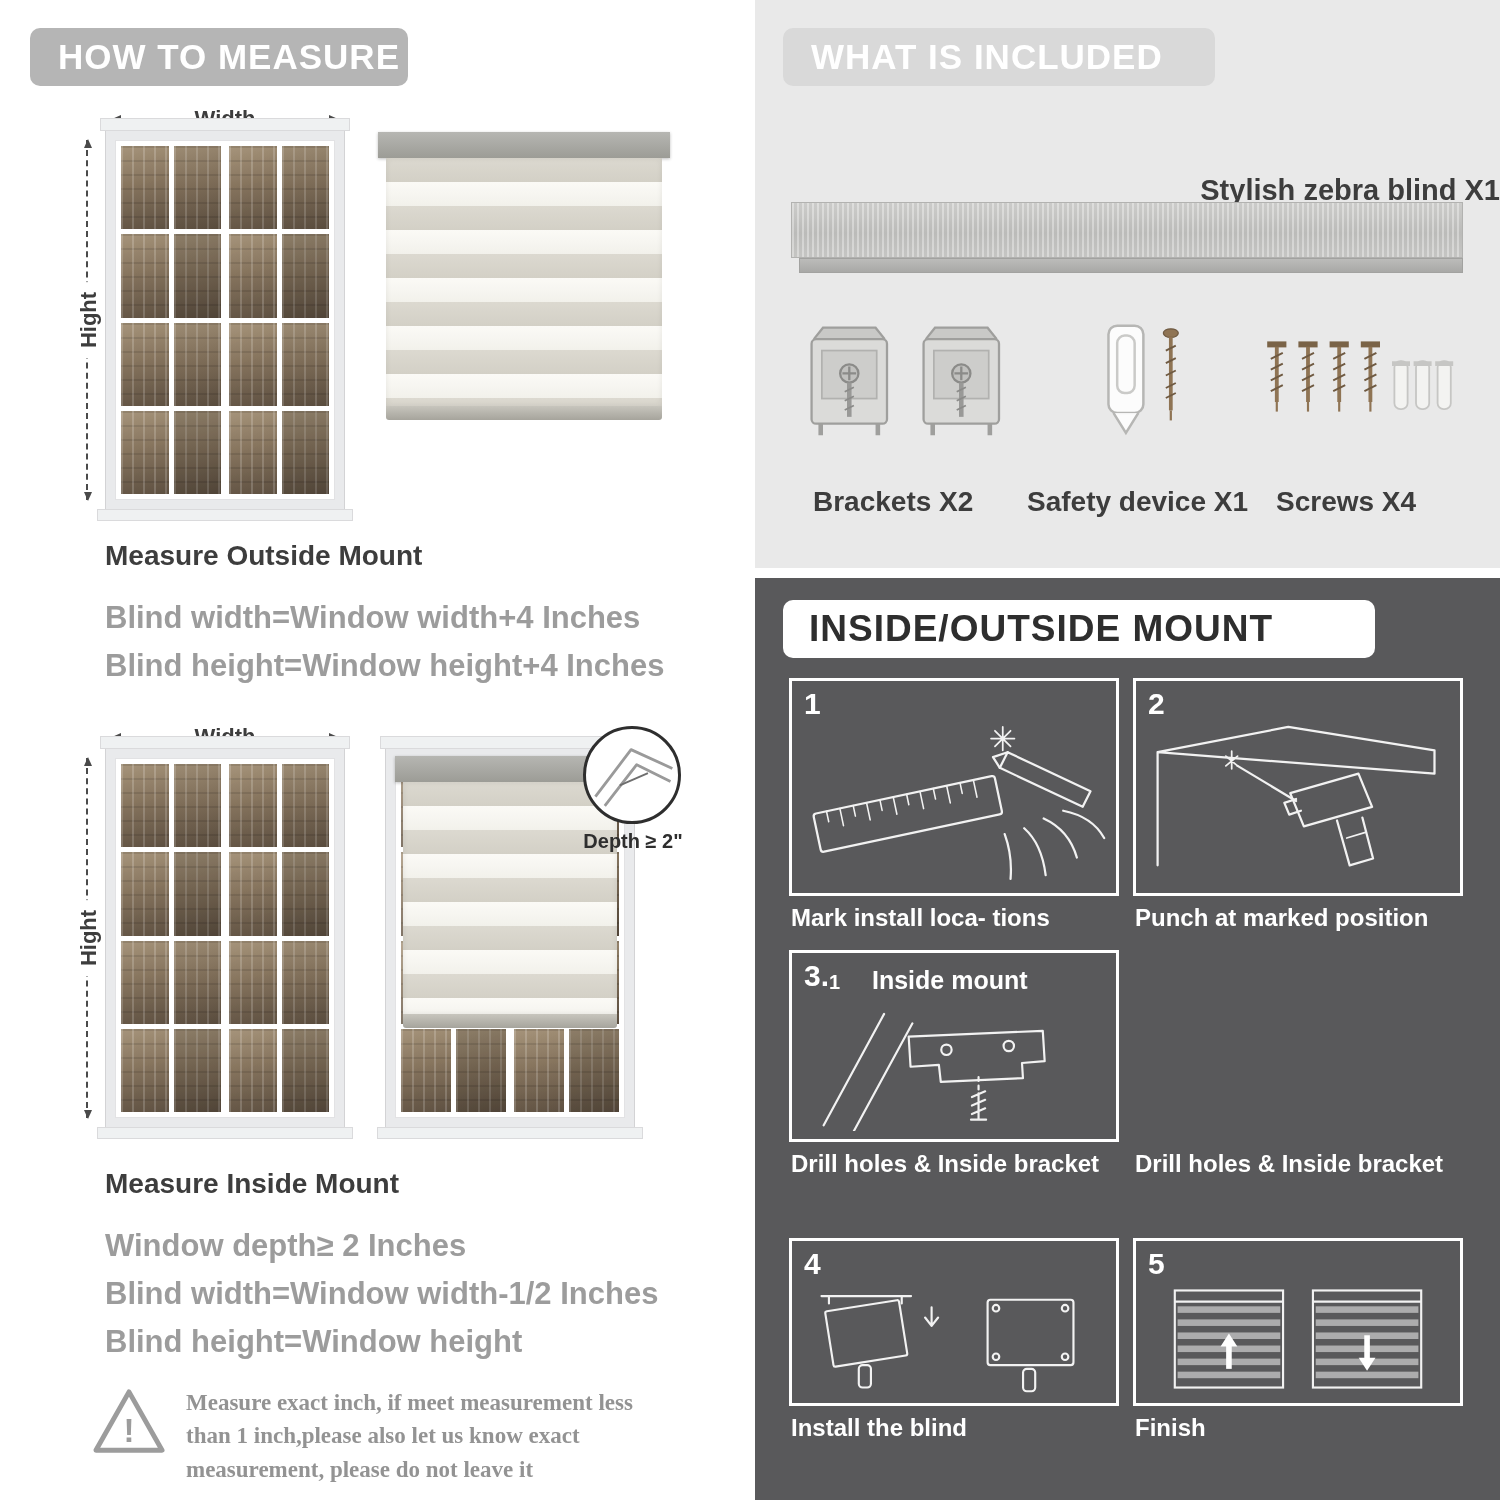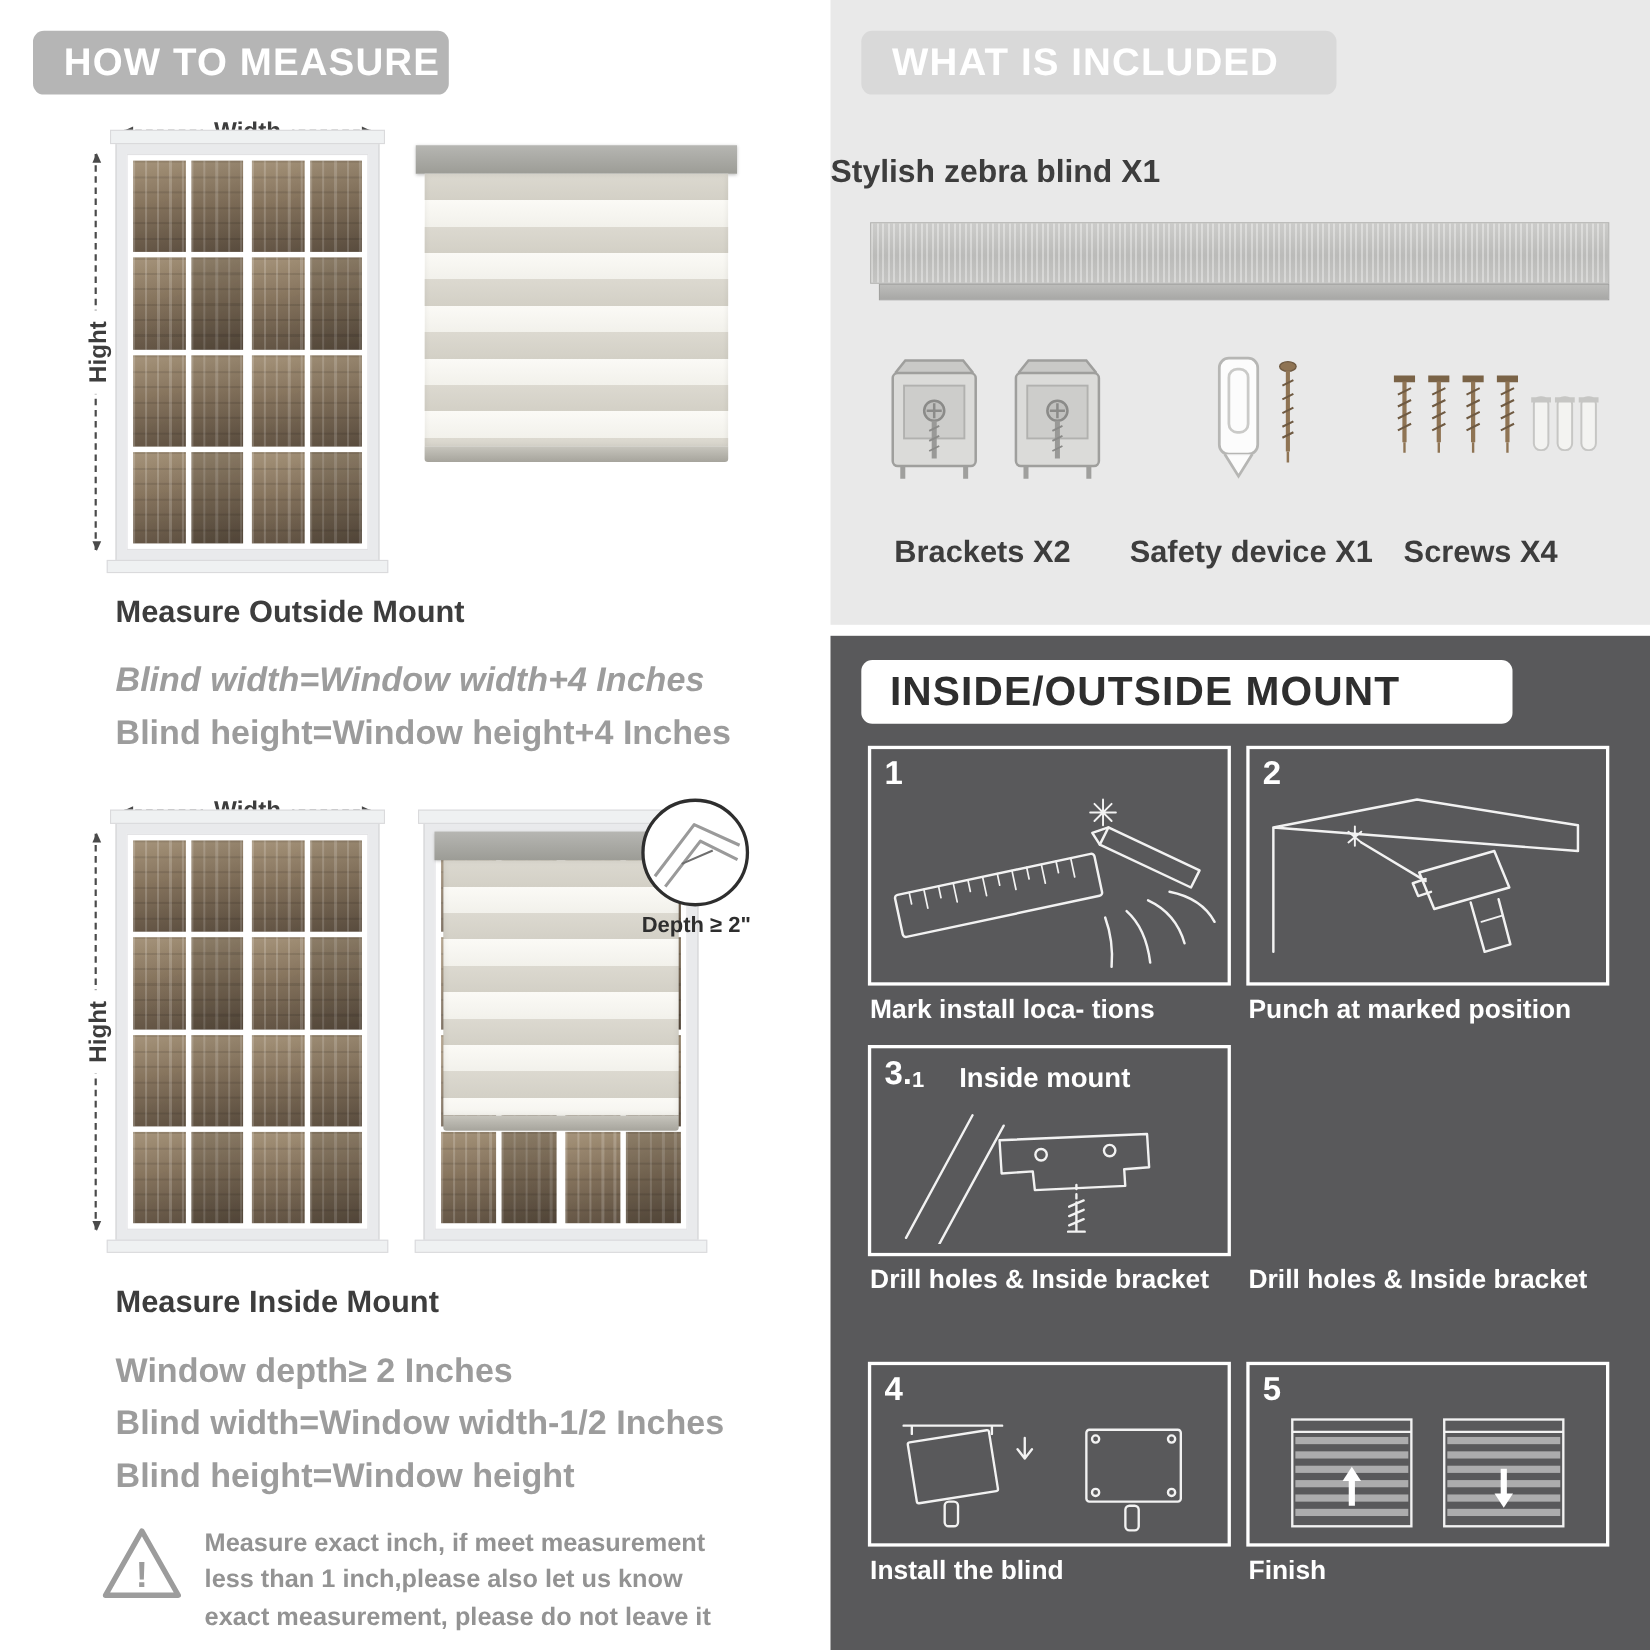--- a/index.html
+++ b/index.html
@@ -51,21 +51,21 @@
   .blind-window { position:absolute; }
   .blind.overlay { position:absolute; }
 
   .detail-circle { position:absolute; width:98px; height:98px; border-radius:50%; border:3px solid #2e2e2e; background:#fff; overflow:hidden; }
   .depth-label { position:absolute; font-size:20px; font-weight:bold; color:#2e2e2e; text-align:center; }
 
   .note-icon { position:absolute; }
   .note-text { position:absolute; font-size:23px; font-weight:bold; color:#939393; line-height:1.45; }
 
   
-  .center-label { position:absolute; left:0; width:100%; text-align:left; font-size:29px; font-weight:bold; color:#3d3d3d; }
+  .center-label { position:absolute; left:0; width:100%; text-align:right; font-size:29px; font-weight:bold; color:#3d3d3d;margin-top:34px; }
   .headrail-bar { position:absolute; left:36px; top:202px; width:672px; height:56px;
       background: repeating-linear-gradient(90deg, rgba(255,255,255,.28) 0 2px, rgba(0,0,0,.03) 2px 5px),
                   linear-gradient(180deg,#d2d2d0 0%, #c1c1bf 55%, #cbcbc9 100%);
       border:1px solid #b2b2b0; }
   .headrail-lip { position:absolute; left:44px; top:258px; width:664px; height:15px; background:linear-gradient(180deg,#bcbcba,#a8a8a6); border:1px solid #a2a2a0; }
   .item-art { position:absolute; }
   .item-label { position:absolute; font-size:28px; font-weight:bold; color:#3d3d3d; white-space:nowrap; }
 
   
   .panel { position:absolute; border:3px solid #ffffff; }
@@ -121,21 +121,21 @@
       <div class="sill"></div>
     </div>
 
     <div class="blind" style="left:378px; top:132px; width:292px;">
       <div class="rail"></div>
       <div class="fabric" style="height:248px;"></div>
       <div class="bottomrail"></div>
     </div>
 
     <h2 class="heading" style="left:105px; top:540px;">Measure Outside Mount</h2>
-    <p class="gray-line" style="left:105px; top:600px;font-style:italic;">Blind width=Window width+4 Inches</p>
+    <p class="gray-line" style="left:105px; top:600px;">Blind width=Window width+4 Inches</p>
     <p class="gray-line" style="left:105px; top:648px;">Blind height=Window height+4 Inches</p>
 
     <div class="h-measure" style="left:113px; top:736px; width:224px;">
       <span class="h-label">Width</span>
     </div>
     <div class="v-measure" style="left:86px; top:758px; height:360px;">
       <span class="v-label">Hight</span>
     </div>
 
     <div class="window" style="left:105px; top:748px; width:240px; height:380px;">
@@ -214,21 +214,21 @@
     <p class="gray-line" style="left:105px; top:1228px;">Window depth≥ 2 Inches</p>
     <p class="gray-line" style="left:105px; top:1276px;">Blind width=Window width-1/2 Inches</p>
     <p class="gray-line" style="left:105px; top:1324px;">Blind height=Window height</p>
 
     <div class="note-icon" style="left:90px; top:1386px;">
       <svg viewBox="0 0 80 74" width="78" height="72">
         <path d="M40 6 L74 66 L6 66 Z" fill="none" stroke="#9c9c9c" stroke-width="5" stroke-linejoin="round"></path>
         <text x="40" y="58" text-anchor="middle" font-size="34" font-weight="bold" fill="#9c9c9c">!</text>
       </svg>
     </div>
-    <p class="note-text" style="left:186px; top:1386px; width:480px;">Measure exact inch, if meet measurement less than 1 inch,please also let us know exact measurement, please do not leave it</p>
+    <p class="note-text" style="left:186px; top:1386px; width:480px;font-family:Liberation Serif, serif;">Measure exact inch, if meet measurement less than 1 inch,please also let us know exact measurement, please do not leave it</p>
 
   </section>
 
   <section class="included-sec">
 
     <div class="pill light" style="left:28px; top:28px; width:432px; height:58px; padding-left:28px; font-size:35px;">WHAT IS INCLUDED</div>
 
     <div class="center-label" style="top:140px;">Stylish zebra blind X1</div>
 
     <div class="headrail-bar"></div>

